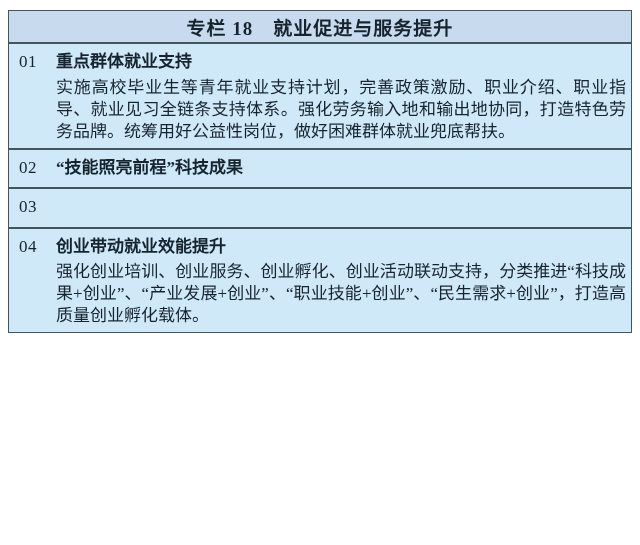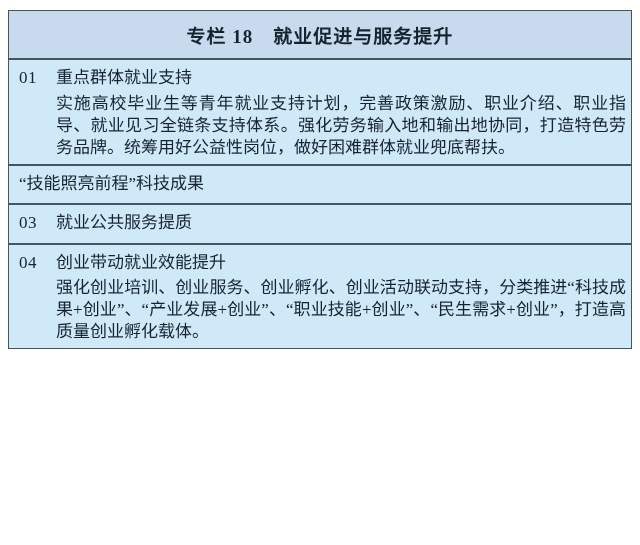--- a/index.html
+++ b/index.html
@@ -16,21 +16,21 @@
     color:var(--text);
   }
   .panel{
     position:absolute;
     left:8px; top:10px;
     width:624px;
     border:1.5px solid var(--border);
   }
   .panel-header{
     background:var(--header-bg);
-    height:49px;
+    height:33px;
     display:flex;
     align-items:center;
     justify-content:center;
     border-bottom:2px solid var(--border);
     font-size:19px;
     font-weight:bold;
     letter-spacing:1px;
   }
   .panel-body{
     background:var(--body-bg);
@@ -46,21 +46,21 @@
     font-size:17px;
     line-height:28.5px;
     letter-spacing:.5px;
   }
   .section .content{
     flex:1 1 auto;
     min-width:0;
   }
   .section .heading{
     font-size:17px;
-    font-weight:normal;
+    font-weight:bold;
     line-height:28.5px;
   }
   .section .para{
     font-size:17px;
     line-height:22px;
     text-align:justify;
     text-align-last:left;
     overflow-wrap:break-word;
   }
 </style>
@@ -73,29 +73,29 @@
 
     <div class="section">
       <div class="num">01</div>
       <div class="content">
         <div class="heading">重点群体就业支持</div>
         <div class="para">实施高校毕业生等青年就业支持计划，完善政策激励、职业介绍、职业指导、就业见习全链条支持体系。强化劳务输入地和输出地协同，打造特色劳务品牌。统筹用好公益性岗位，做好困难群体就业兜底帮扶。</div>
       </div>
     </div>
 
     <div class="section">
+      <div class="num">02</div>
       <div class="content">
         <div class="heading">“技能照亮前程”科技成果</div>
       </div>
     </div>
 
     <div class="section">
       <div class="num">03</div>
       <div class="content">
-        <div class="heading">就业公共服务提质</div>
       </div>
     </div>
 
     <div class="section">
       <div class="num">04</div>
       <div class="content">
         <div class="heading">创业带动就业效能提升</div>
         <div class="para">强化创业培训、创业服务、创业孵化、创业活动联动支持，分类推进“科技成果+创业”、“产业发展+创业”、“职业技能+创业”、“民生需求+创业”，打造高质量创业孵化载体。</div>
       </div>
     </div>

